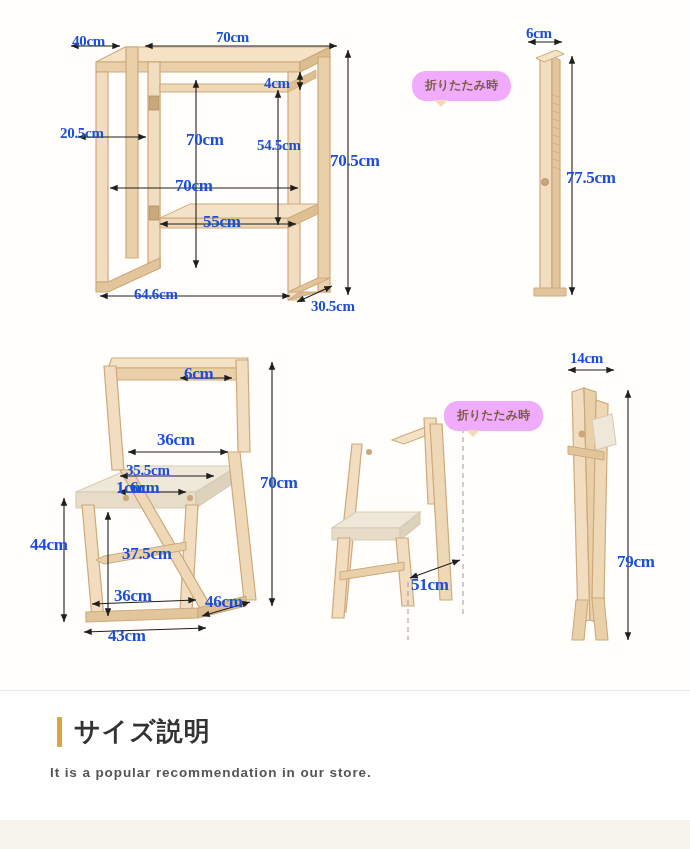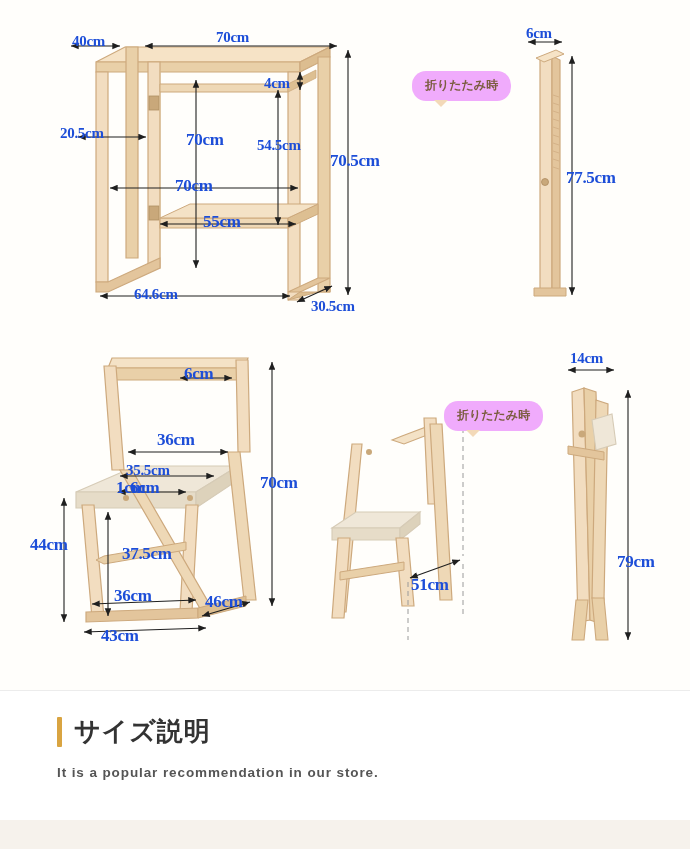--- a/index.html
+++ b/index.html
@@ -94,21 +94,21 @@
     border-radius: 1px;
   }
   .footer-title {
     font-size: 26px;
     font-weight: bold;
     color: #333333;
     letter-spacing: 1px;
   }
   .footer-sub {
     margin-top: 16px;
-    margin-left: 35px;
+    margin-left: 28px;
     font-size: 13.5px;
     color: #555555;
     letter-spacing: 0.9px;
     font-weight: bold;
   }
   .strip {
     position: absolute;
     left: 0;
     top: 820px;
     width: 690px;
@@ -338,21 +338,21 @@
     <div class="dim-label lg" style="left:184px; top:364px;">6cm</div>
     <div class="dim-label lg" style="left:157px; top:430px;">36cm</div>
     <div class="dim-label" style="left:126px; top:462px;">35.5cm</div>
     <div class="dim-label lg" style="left:130px; top:478px;">6cm</div>
     <div class="dim-label lg" style="left:116px; top:478px;">1cm</div>
     <div class="dim-label lg" style="left:260px; top:473px;">70cm</div>
     <div class="dim-label lg" style="left:30px; top:535px;">44cm</div>
     <div class="dim-label lg" style="left:86px; top:544px;padding-left:36px;">37.5cm</div>
     <div class="dim-label lg" style="left:114px; top:586px;">36cm</div>
     <div class="dim-label lg" style="left:205px; top:592px;text-align:right;">46cm</div>
-    <div class="dim-label lg" style="left:101px; top:626px;">43cm</div>
+    <div class="dim-label lg" style="left:108px; top:626px;">43cm</div>
 
     <div class="dim-label lg" style="left:411px; top:575px;">51cm</div>
 
     <div class="dim-label" style="left:570px; top:350px;">14cm</div>
     <div class="dim-label lg" style="left:617px; top:507px;margin-top:45px;">79cm</div>
 
     <div class="badge" style="left:412px; top:71px;">折りたたみ時</div>
     <div class="badge" style="left:444px; top:401px;">折りたたみ時</div>
   </div>
 

